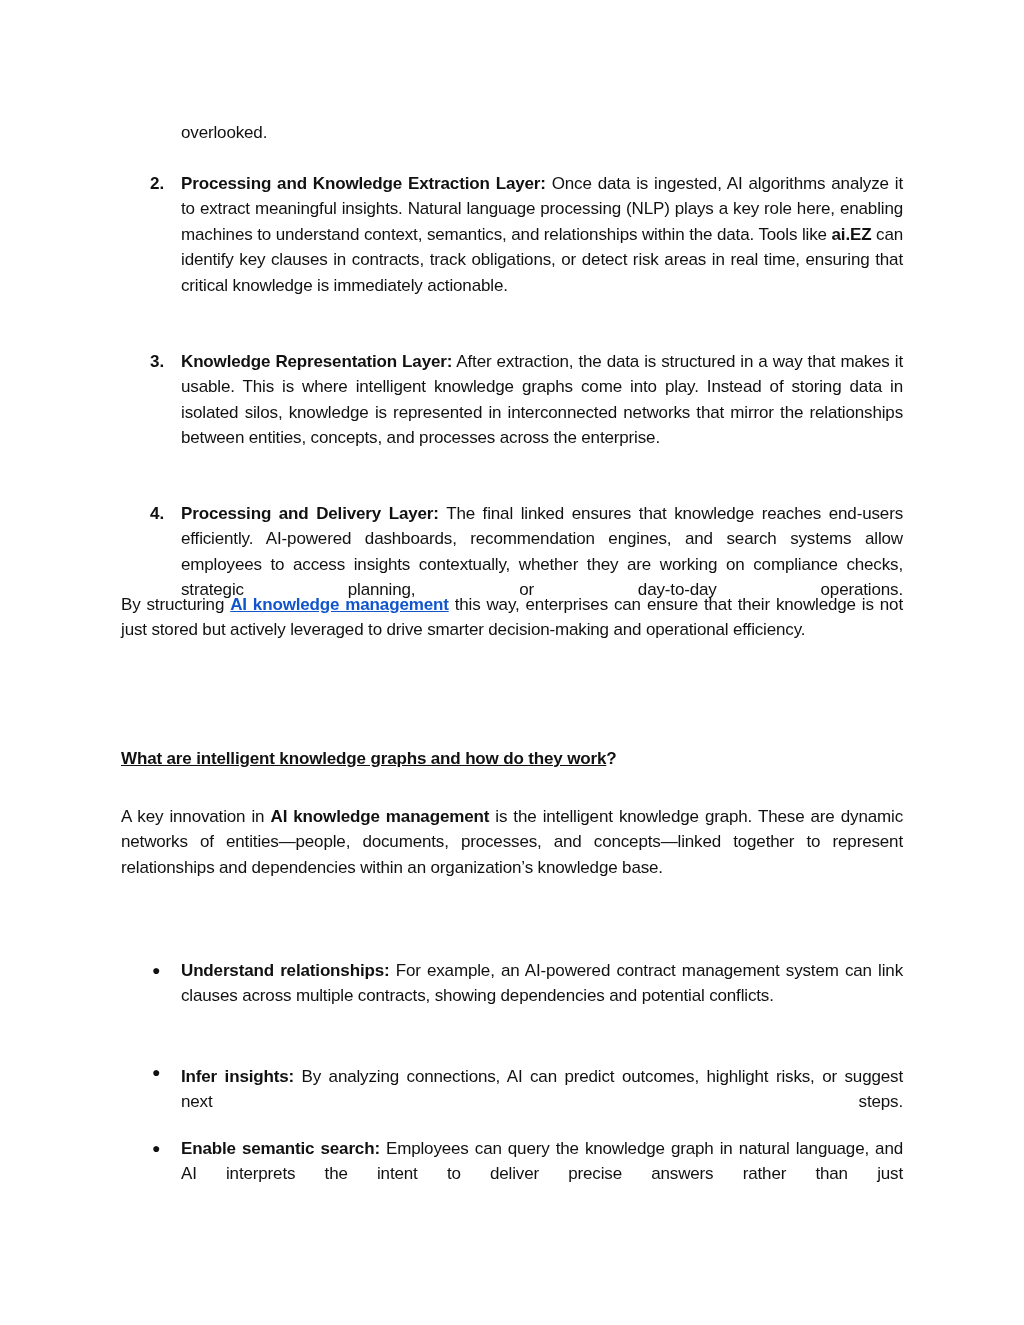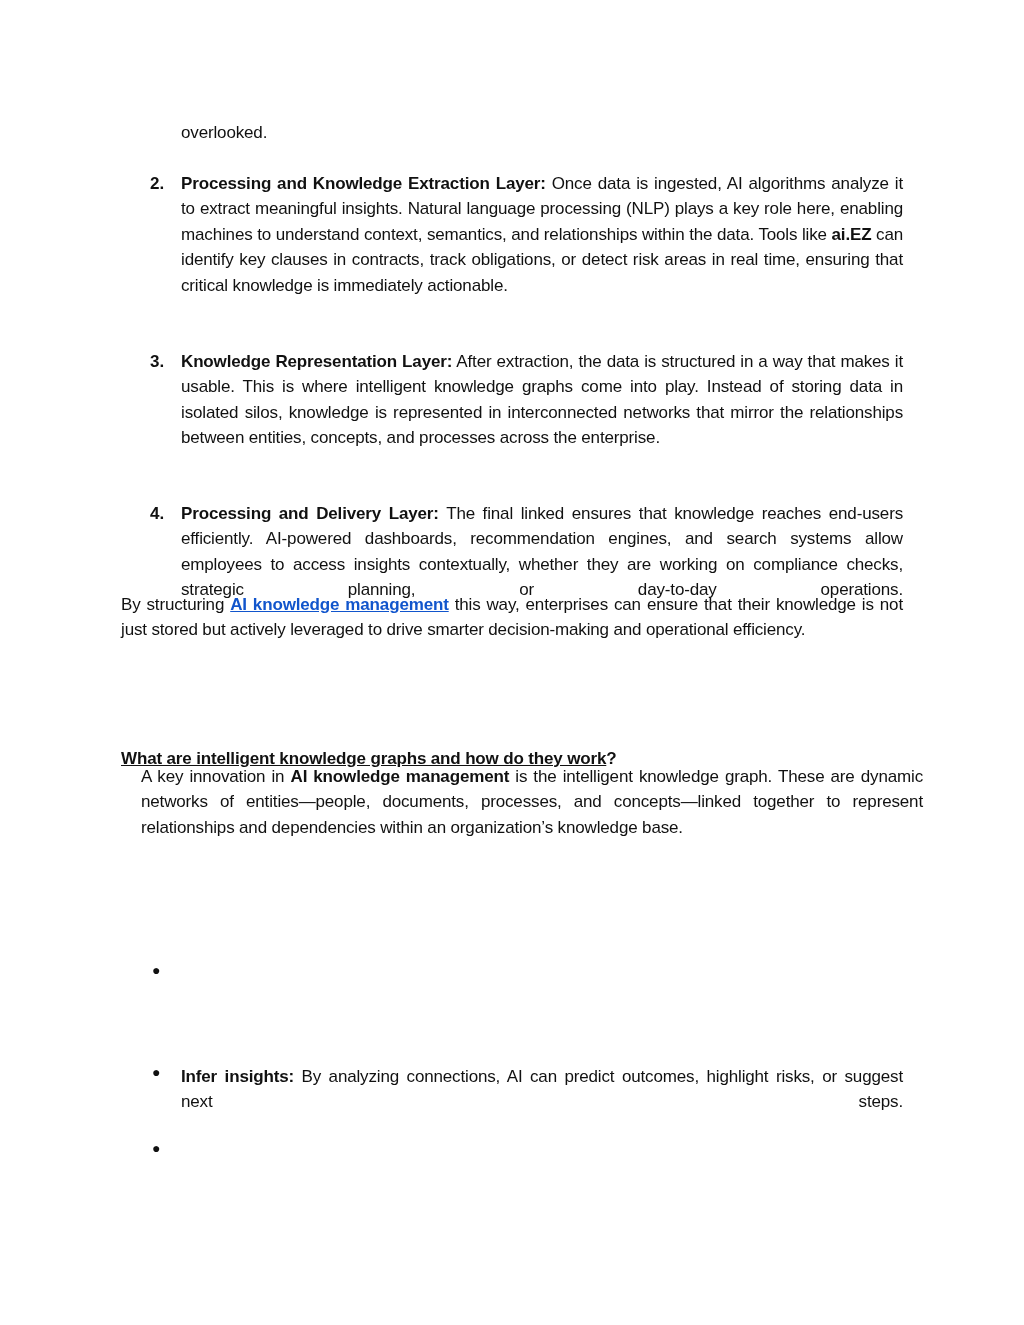--- a/index.html
+++ b/index.html
@@ -41,23 +41,25 @@
   <p class="num" style="top:349px;">3.</p>
   <p class="p indent" style="top:349px;"><b>Knowledge Representation Layer:</b><span> After extraction, the data is structured in a way that makes it usable. This is where intelligent knowledge graphs come into play. Instead of storing data in isolated silos, knowledge is represented in interconnected networks that mirror the relationships between entities, concepts, and processes across the enterprise.</span></p>
 
   <p class="num" style="top:501px;">4.</p>
   <p class="p indent last-justify" style="top:501px;"><b>Processing and Delivery Layer:</b><span> The final linked ensures that knowledge reaches end-users efficiently. AI-powered dashboards, recommendation engines, and search systems allow employees to access insights contextually, whether they are working on compliance checks, strategic planning, or day-to-day operations.</span></p>
 
   <p class="p" style="top:592px;"><span>By structuring </span><a class="link">AI knowledge management</a><span> this way, enterprises can ensure that their knowledge is not just stored but actively leveraged to drive smarter decision-making and operational efficiency.</span></p>
 
   <p class="p" style="top:730px;margin-top:16px;"><span class="heading">What are intelligent knowledge graphs and how do they work</span><b>?</b></p>
 
-  <p class="p" style="top:764px;margin-left:20px;"><span>A key innovation in </span><b>AI knowledge management</b><span> is the intelligent knowledge graph. These are dynamic networks of entities—people, documents, processes, and concepts—linked together to represent relationships and dependencies within an organization’s knowledge base.</span></p>
+  <p class="p" style="top:804px;"><span>A key innovation in </span><b>AI knowledge management</b><span> is the intelligent knowledge graph. These are dynamic networks of entities—people, documents, processes, and concepts—linked together to represent relationships and dependencies within an organization’s knowledge base.</span></p>
 
 
   <p class="bullet" style="top:958px;">●</p>
+  <p class="p indent" style="top:958px;"><b>Understand relationships:</b><span> For example, an AI-powered contract management system can link clauses across multiple contracts, showing dependencies and potential conflicts.</span></p>
 
   <p class="bullet" style="top:1060px;">●</p>
   <p class="p indent last-justify" style="top:1064px;"><b>Infer insights:</b><span> By analyzing connections, AI can predict outcomes, highlight risks, or suggest next steps.</span></p>
 
   <p class="bullet" style="top:1136px;">●</p>
+  <p class="p indent last-justify" style="top:1136px;"><b>Enable semantic search:</b><span> Employees can query the knowledge graph in natural language, and AI interprets the intent to deliver precise answers rather than just</span></p>
 
 </div>
 
 </body></html>

